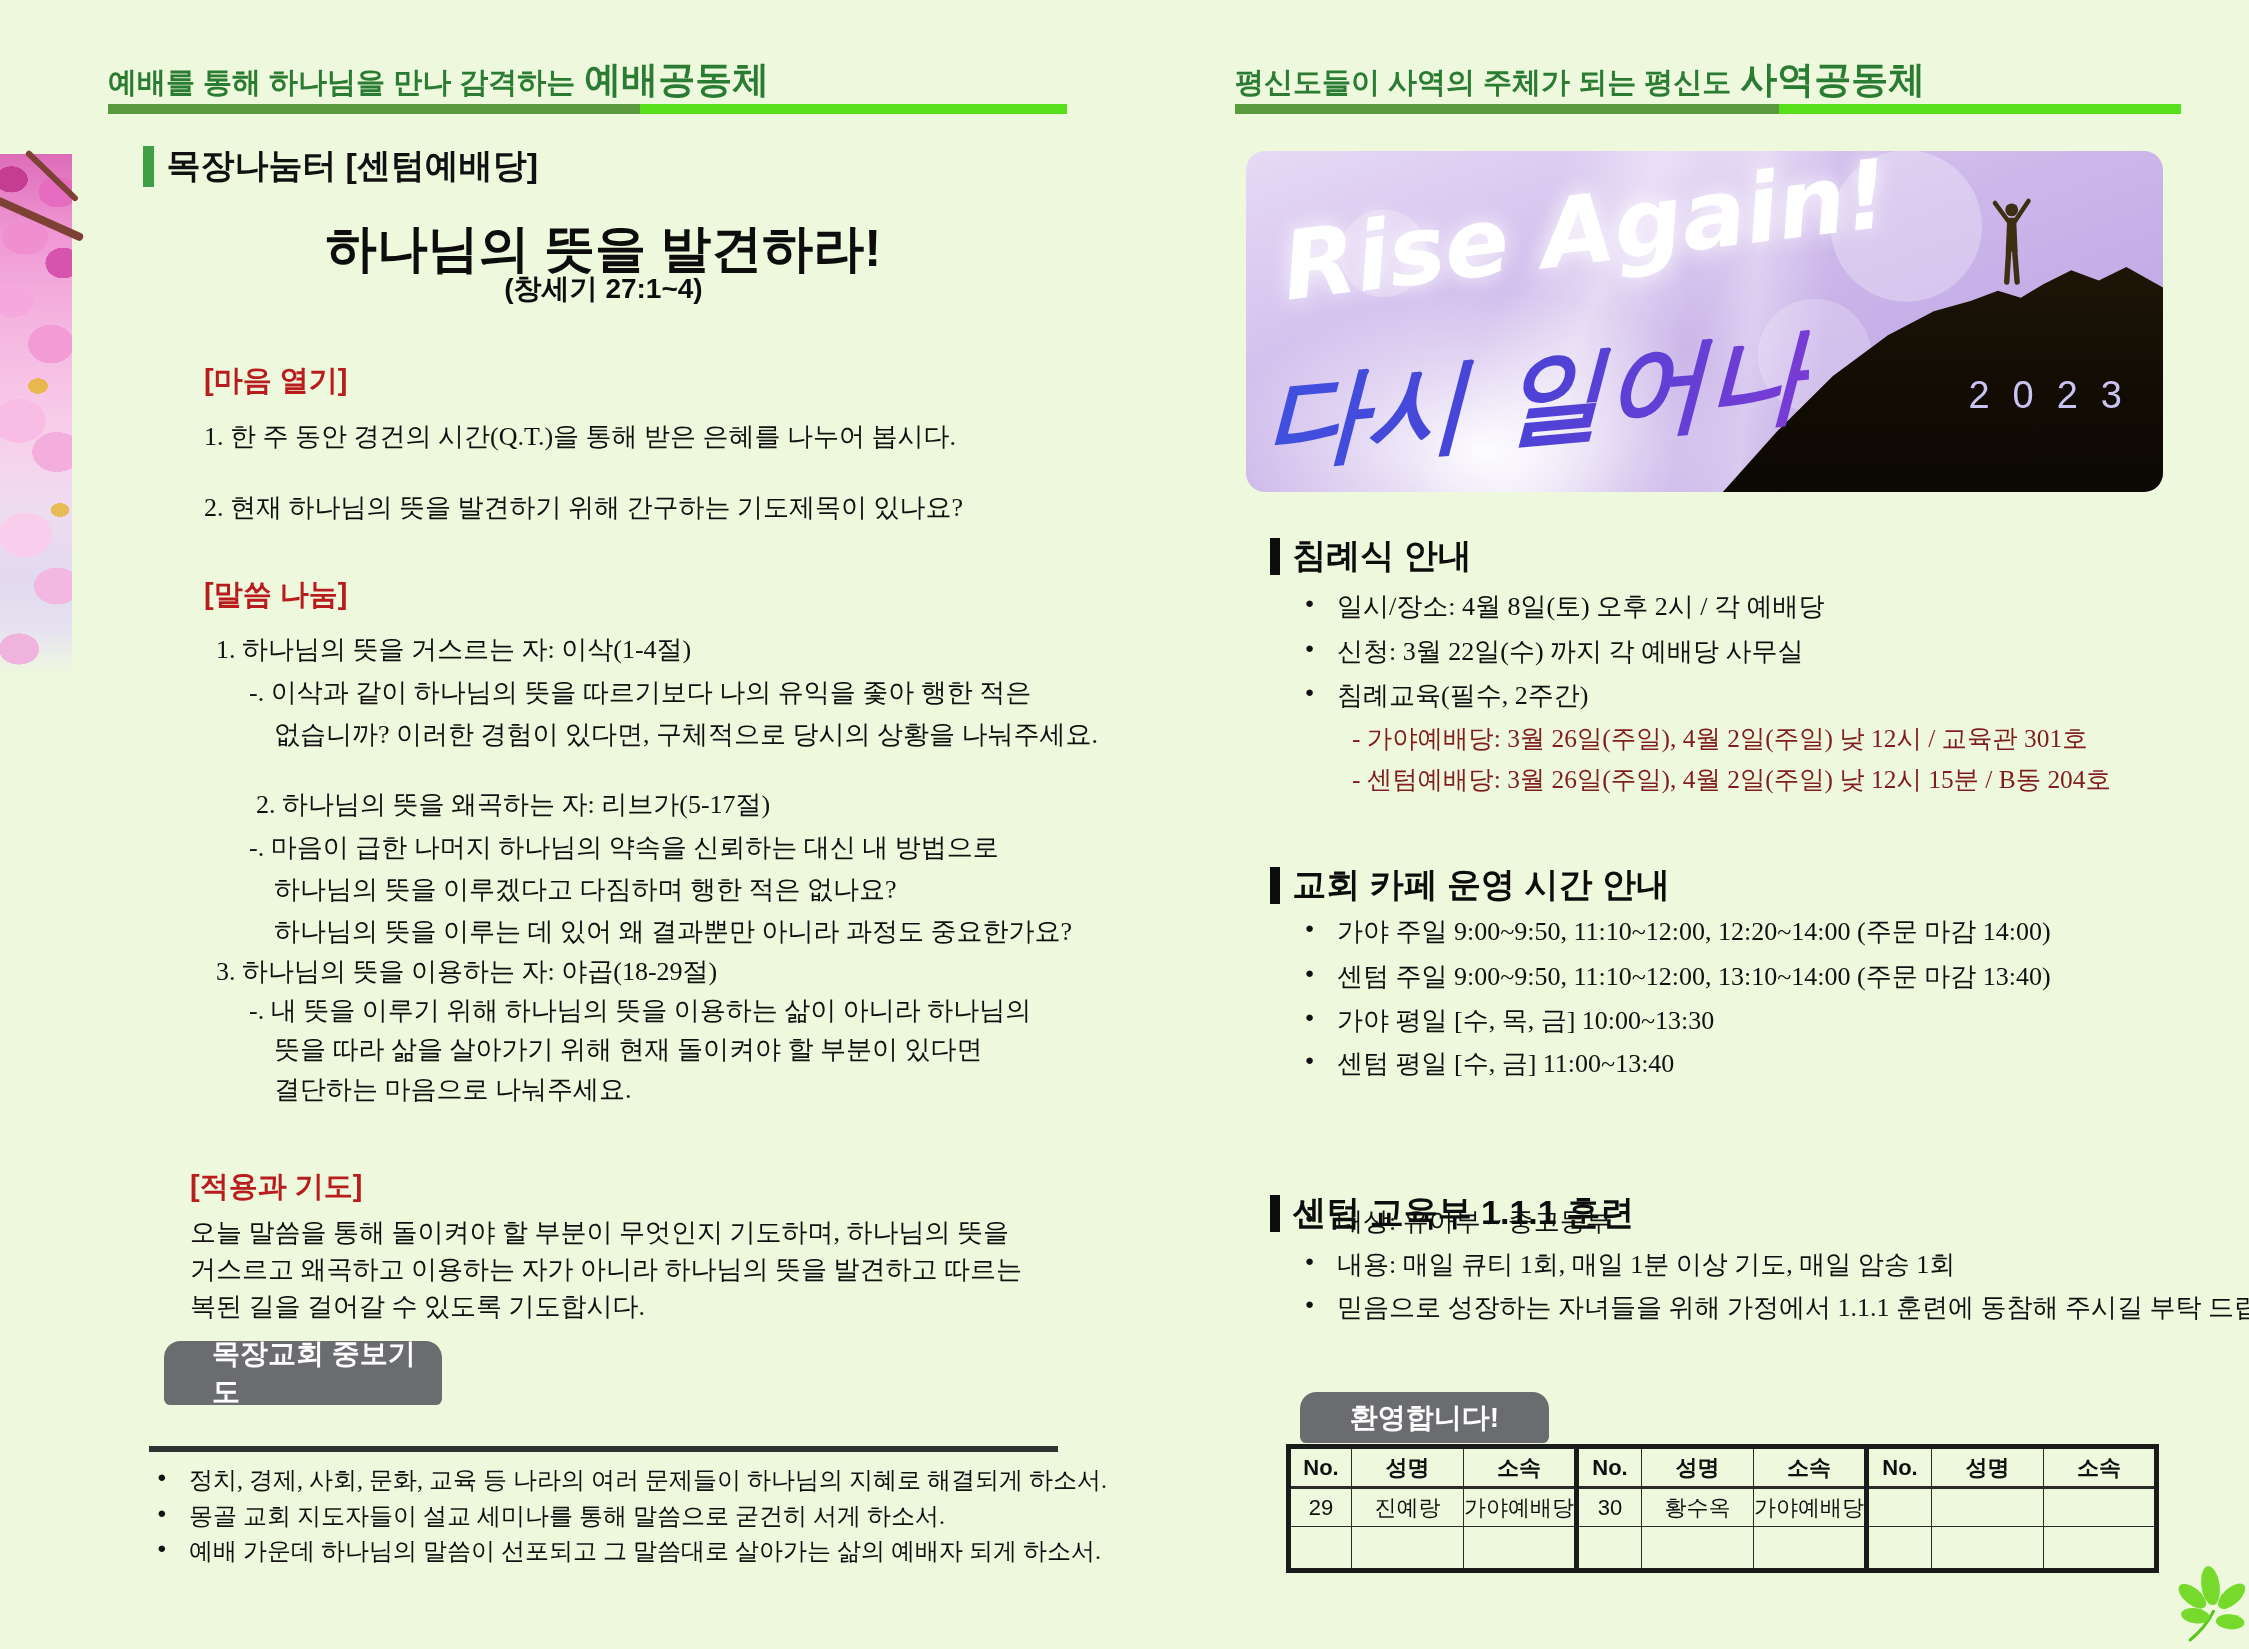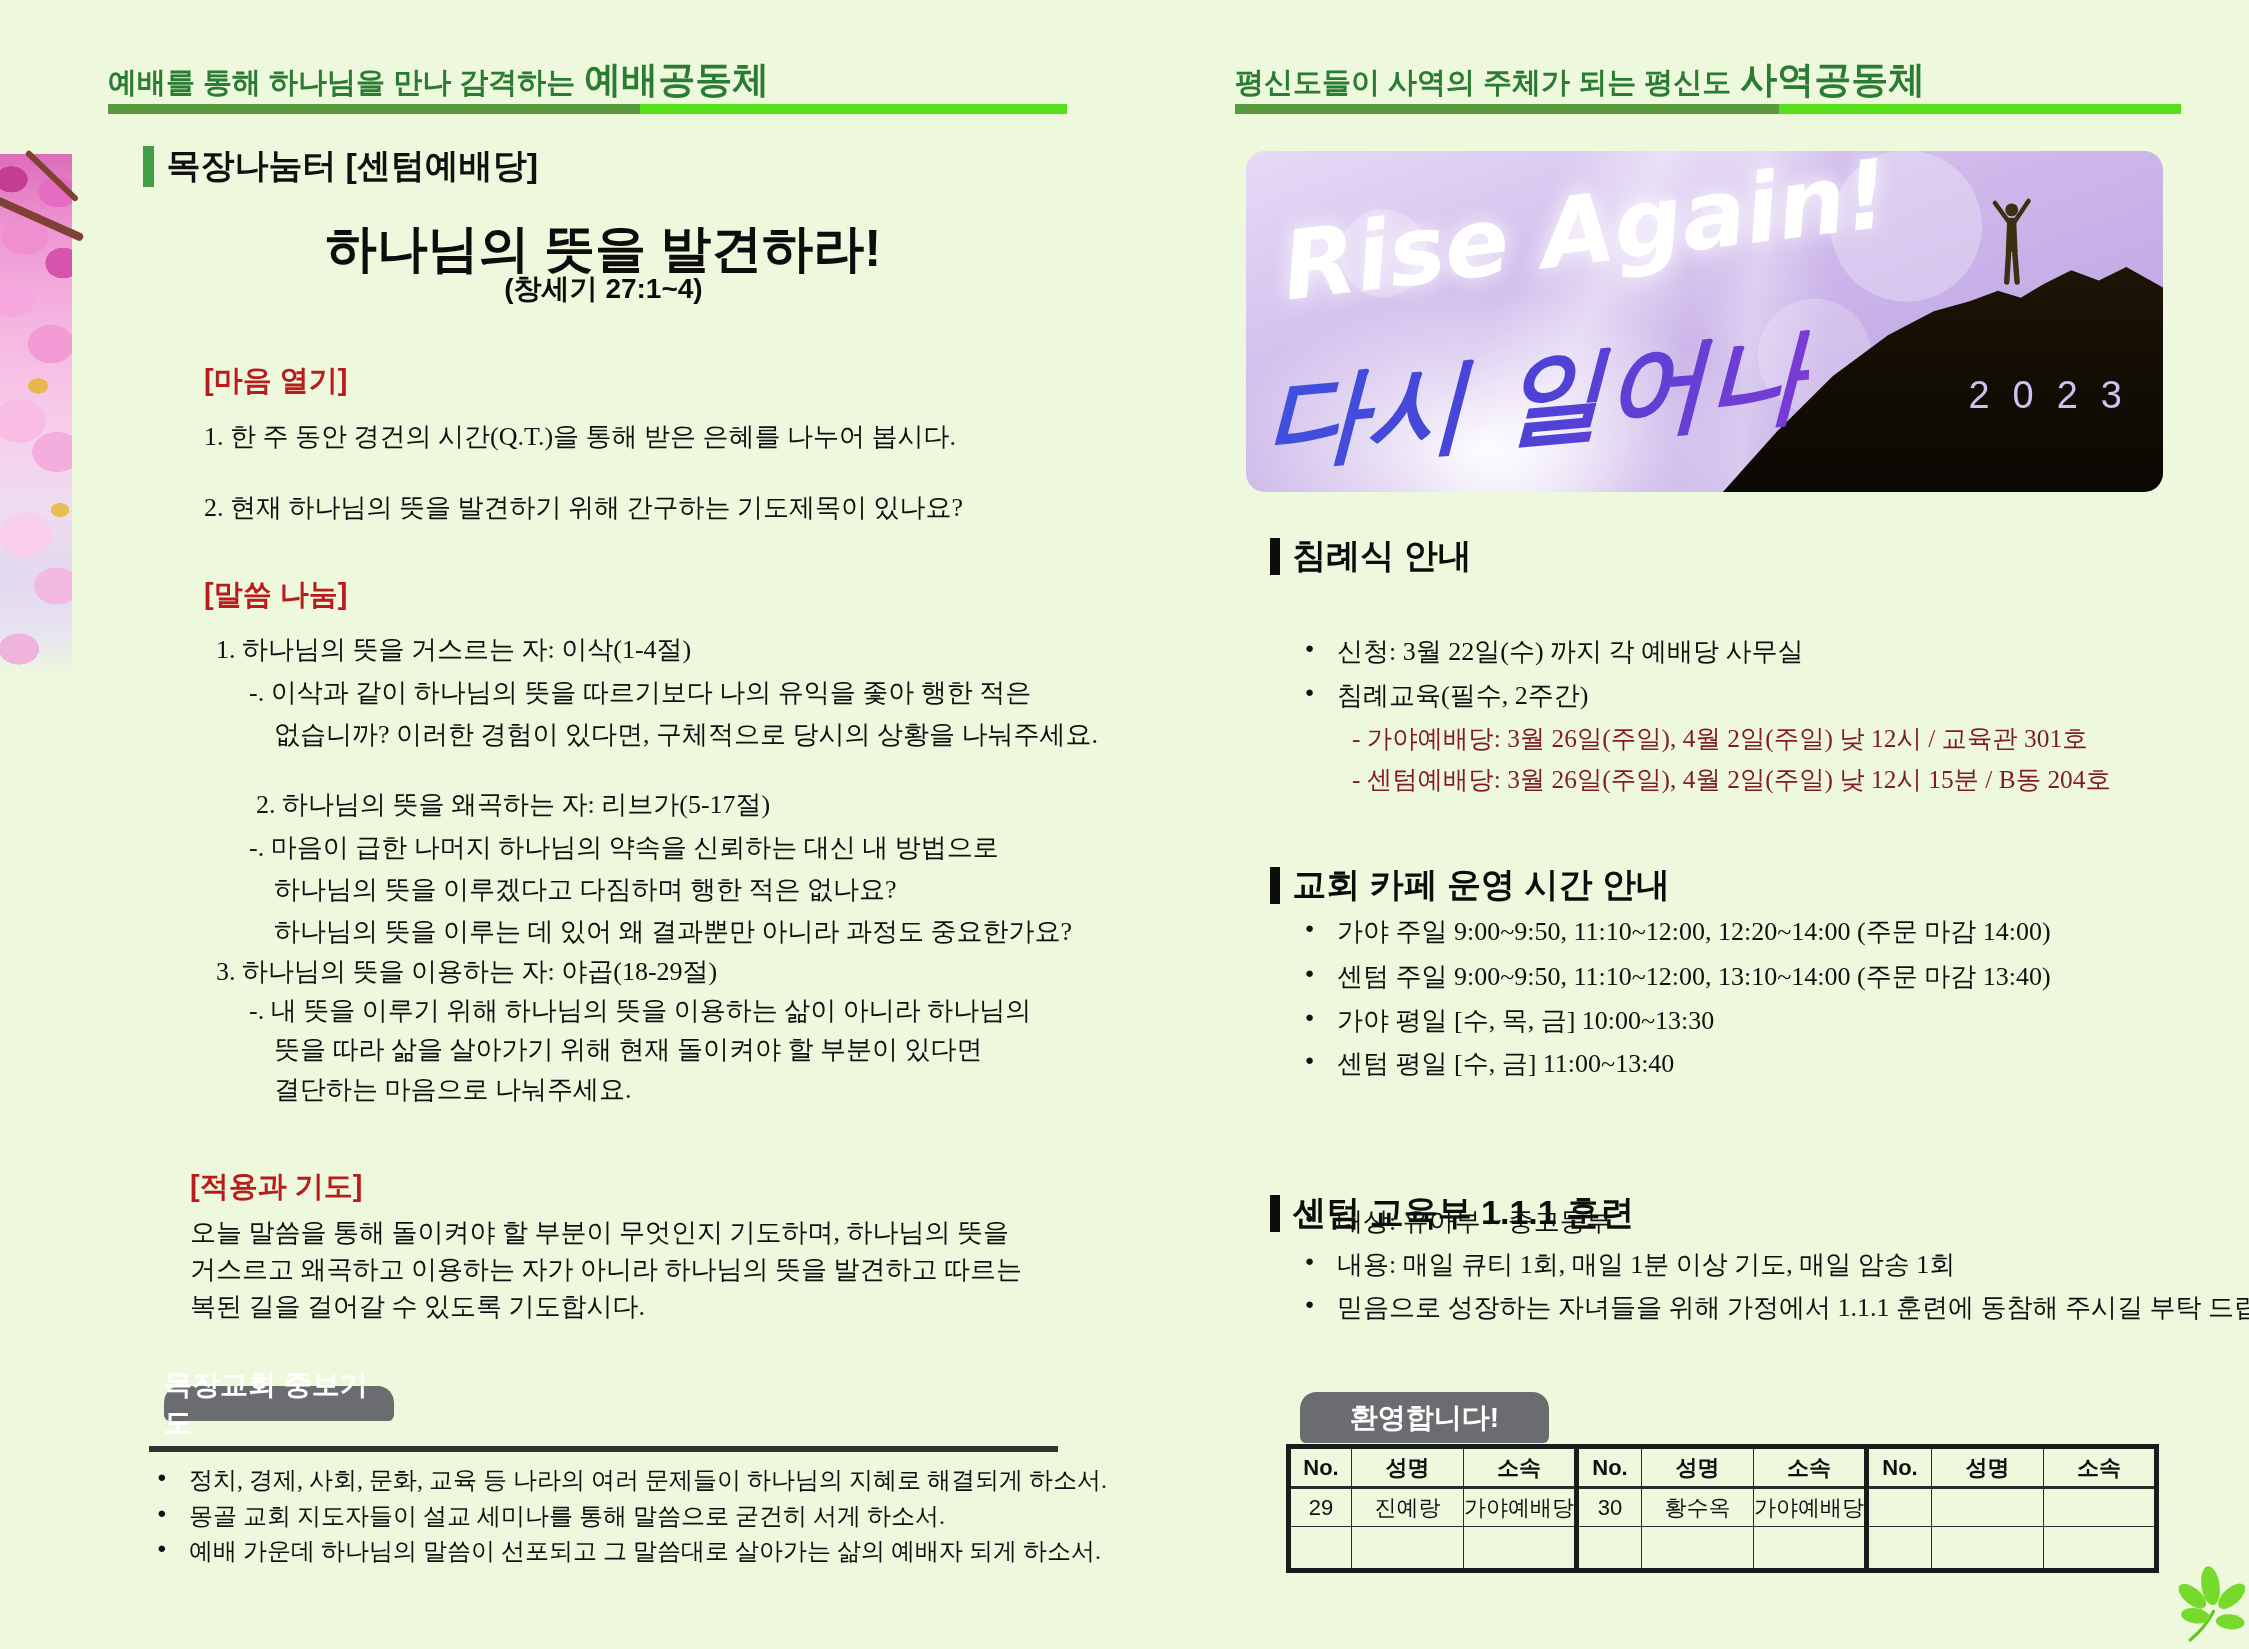--- a/index.html
+++ b/index.html
@@ -143,21 +143,21 @@
   <div class="line" style="left:216px; top:954px;">3. 하나님의 뜻을 이용하는 자: 야곱(18-29절)</div>
   <div class="line" style="left:249px; top:993px;">-. 내 뜻을 이루기 위해 하나님의 뜻을 이용하는 삶이 아니라 하나님의</div>
   <div class="line" style="left:274px; top:1032px;">뜻을 따라 삶을 살아가기 위해 현재 돌이켜야 할 부분이 있다면</div>
   <div class="line" style="left:274px; top:1072px;">결단하는 마음으로 나눠주세요.</div>
 
   <div class="label" style="left:190px; top:1167px;">[적용과 기도]</div>
   <div class="line" style="left:190px; top:1215px;">오늘 말씀을 통해 돌이켜야 할 부분이 무엇인지 기도하며, 하나님의 뜻을</div>
   <div class="line" style="left:190px; top:1252px;">거스르고 왜곡하고 이용하는 자가 아니라 하나님의 뜻을 발견하고 따르는</div>
   <div class="line" style="left:190px; top:1289px;">복된 길을 걸어갈 수 있도록 기도합시다.</div>
 
-  <div class="badge" style="left:164px; top:1386px; width:230px; height:35px;">목장교회 중보기도</div>
+  <div class="badge" style="left:164px; top:1341px; width:230px; height:64px;padding-left:48px;">목장교회 중보기도</div>
   <div class="rule" style="left:149px; top:1446px; width:909px;"></div>
   <div class="bullet" style="left:156px; top:1464px;">정치, 경제, 사회, 문화, 교육 등 나라의 여러 문제들이 하나님의 지혜로 해결되게 하소서.</div>
   <div class="bullet" style="left:156px; top:1500px;">몽골 교회 지도자들이 설교 세미나를 통해 말씀으로 굳건히 서게 하소서.</div>
   <div class="bullet" style="left:156px; top:1535px;">예배 가운데 하나님의 말씀이 선포되고 그 말씀대로 살아가는 삶의 예배자 되게 하소서.</div>
 
   <div class="comm-header" style="left:1235px; top:55px;">
     <span class="normal">평신도들이 사역의 주체가 되는 평신도</span>
     <span class="bold">사역공동체</span>
   </div>
   <div class="underline r"></div>
@@ -175,20 +175,21 @@
     </svg>
     <div class="title-en">Rise Again!</div>
     <div class="title-ko">다시 일어나</div>
     <div class="year">2023</div>
   </div>
 
   <div class="r-title" style="left:1270px; top:533px;">
     <span class="kbar"></span>
     <span class="txt">침례식 안내</span>
   </div>
+  <div class="r-li" style="left:1305px; top:589px;">일시/장소: 4월 8일(토) 오후 2시 / 각 예배당</div>
   <div class="r-li" style="left:1305px; top:634px;">신청: 3월 22일(수) 까지 각 예배당 사무실</div>
   <div class="r-li" style="left:1305px; top:678px;">침례교육(필수, 2주간)</div>
   <div class="r-sub" style="left:1352px; top:722px;">- 가야예배당: 3월 26일(주일), 4월 2일(주일) 낮 12시 / 교육관 301호</div>
   <div class="r-sub" style="left:1352px; top:763px;">- 센텀예배당: 3월 26일(주일), 4월 2일(주일) 낮 12시 15분 / B동 204호</div>
 
   <div class="r-title" style="left:1270px; top:862px;">
     <span class="kbar"></span>
     <span class="txt">교회 카페 운영 시간 안내</span>
   </div>
   <div class="r-li" style="left:1305px; top:914px;">가야 주일 9:00~9:50, 11:10~12:00, 12:20~14:00 (주문 마감 14:00)</div>

